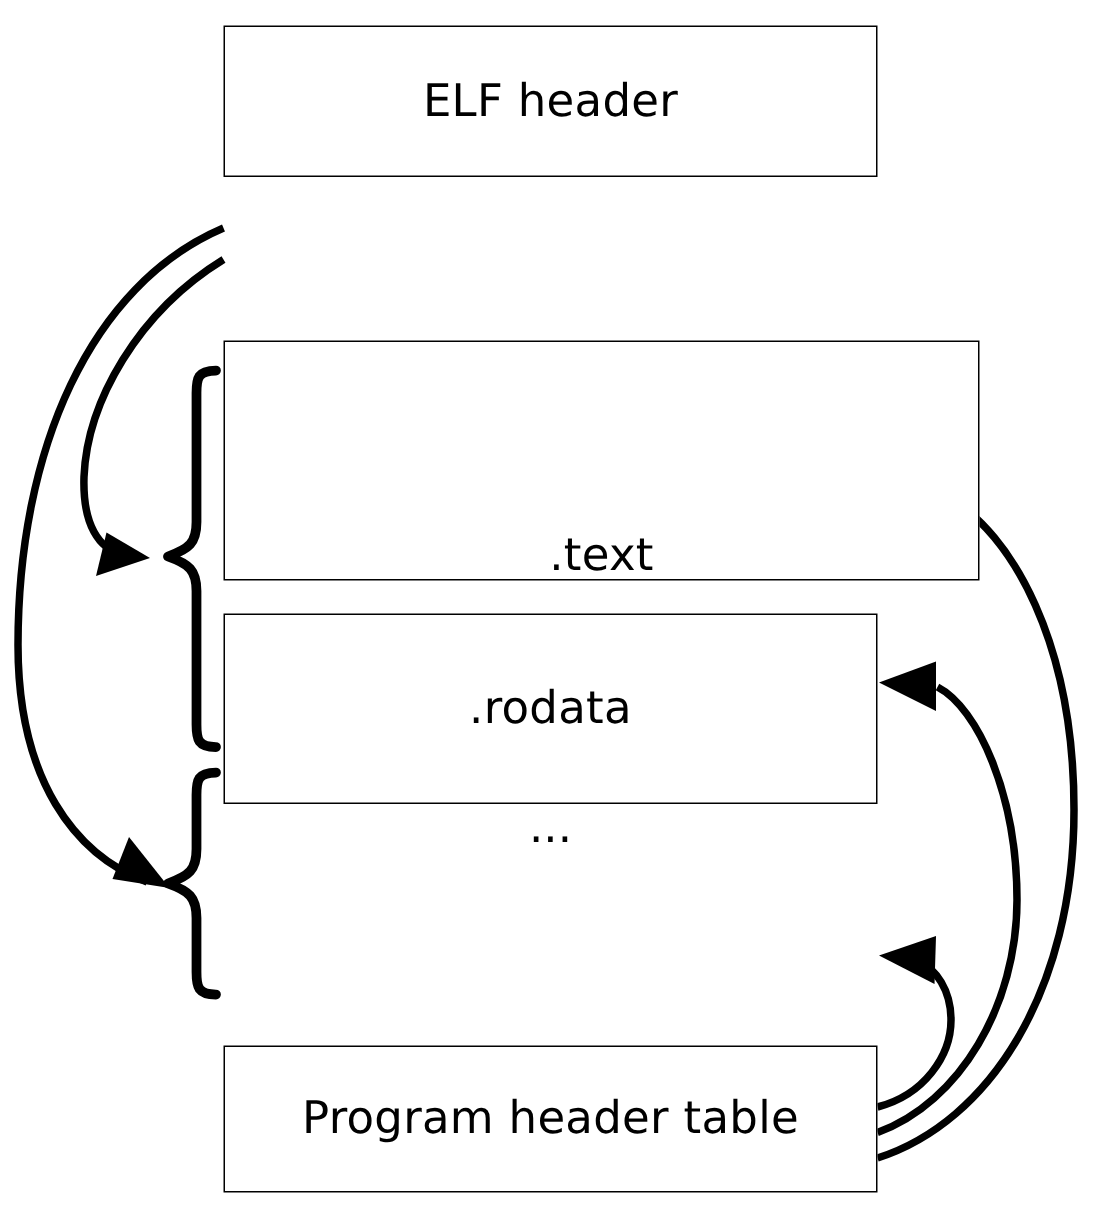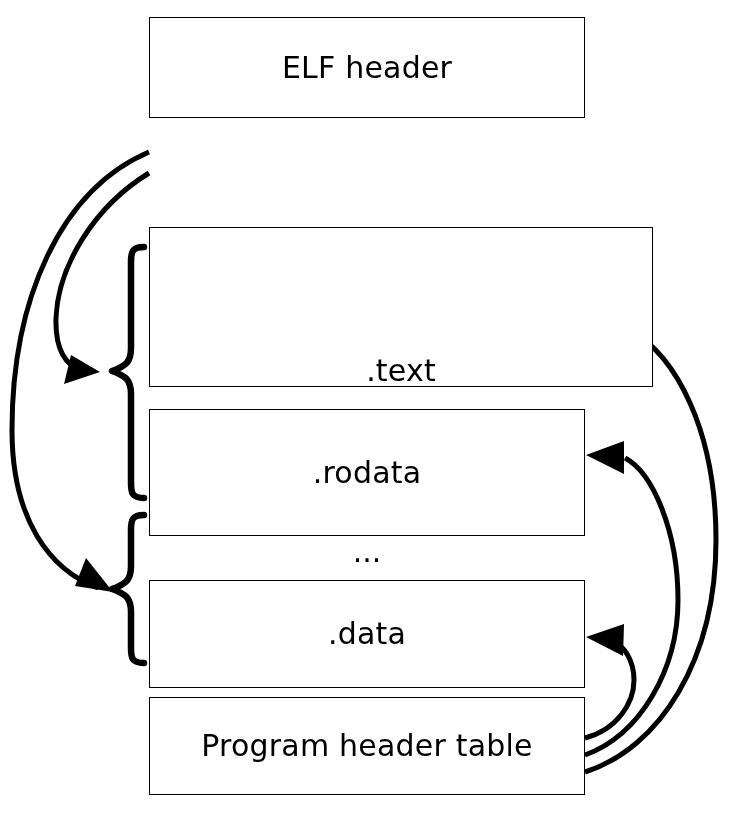--- a/index.html
+++ b/index.html
@@ -126,21 +126,18 @@
   <div class="box" style="left:149px; top:227px; width:504px; height:160px;align-items:flex-end;">
     <span class="box-label">.text</span>
   </div>
 
   <div class="box" style="left:149px; top:391px; width:436px; height:127px;margin-top:18px;">
     <span class="box-label">.rodata</span>
   </div>
 
   <div class="ellipsis-label" style="left:149px; top:537px; width:436px;">...</div>
 
-  <div class="box" style="left:149px; top:580px; width:436px; height:108px;">
-    <span class="box-label">.data</span>
-  </div>
 
   <div class="box" style="left:149px; top:697px; width:436px; height:98px;">
     <span class="box-label">Program header table</span>
   </div>
 
 </div>
 
 </body></html>

